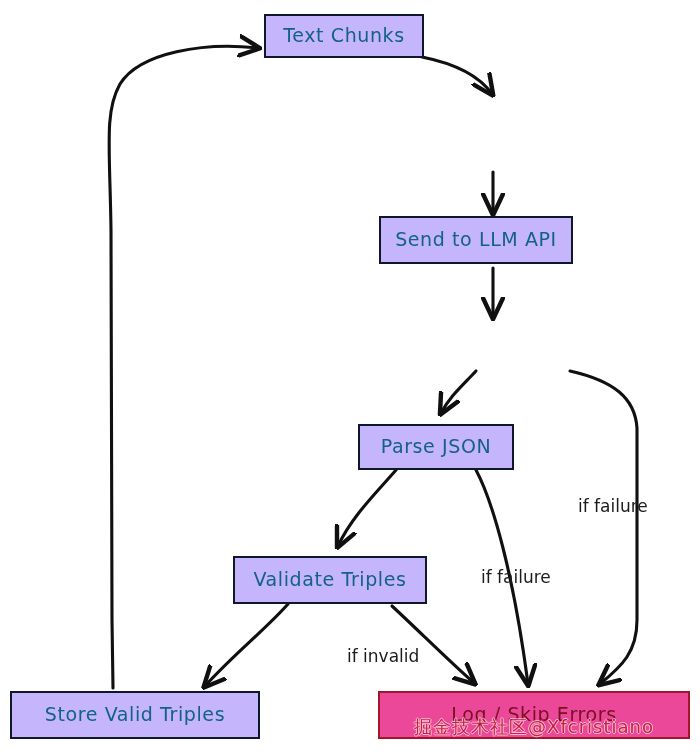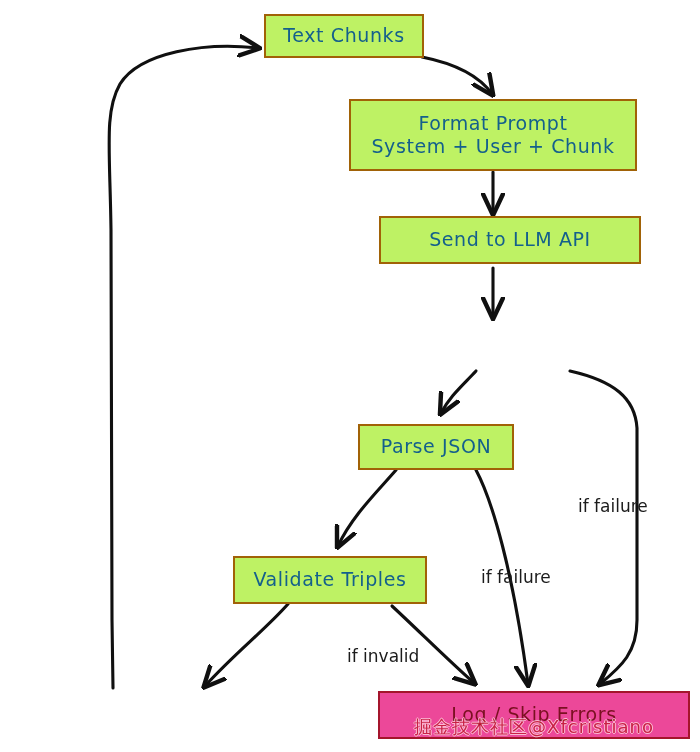--- a/index.html
+++ b/index.html
@@ -32,22 +32,22 @@
     box-sizing: border-box;
     display: flex;
     align-items: center;
     justify-content: center;
     text-align: center;
     line-height: 1.22;
     letter-spacing: 0.6px;
     white-space: pre-line;
   }
   .node.process {
-    background: #bef264;
-    border: 2px solid #a16207;
+    background: #c4b5fd;
+    border: 2px solid #0f172a;
     color: #14608c;
   }
   .node.error {
     background: #ec4899;
     border: 2px solid #a4152c;
     color: #7a1020;
   }
   .node-label {
     display: block;
     width: 100%;
@@ -119,38 +119,37 @@
 
       <path d="M 113 688 L 112 620 L 111 230 C 110 150 104 112 120 84
                C 140 52 205 42 258 48" marker-end="url(#ah)"></path>
     </g>
   </svg>
 
   <div class="node process" style="left:264px; top:14px; width:160px; height:44px;">
     <span class="node-label">Text Chunks</span>
   </div>
 
-  <div class="node process two-line" style="left:349px; top:99px; width:288px; height:72px;">
-    <span class="node-label">Format Prompt
-System + User + Chunk</span>
-  </div>
 
-  <div class="node process" style="left:379px; top:216px; width:262px; height:48px;">
+  <div class="node process" style="left:379px; top:216px; width:194px; height:48px;">
     <span class="node-label">Send to LLM API</span>
   </div>
 
 
   <div class="node process" style="left:358px; top:424px; width:156px; height:46px;text-align:center;">
     <span class="node-label">Parse JSON</span>
   </div>
 
   <div class="node process" style="left:233px; top:556px; width:194px; height:48px;">
     <span class="node-label">Validate Triples</span>
   </div>
 
+  <div class="node process" style="left:10px; top:691px; width:250px; height:48px;">
+    <span class="node-label">Store Valid Triples</span>
+  </div>
 
   <div class="node error" style="left:378px; top:691px; width:312px; height:48px;">
     <span class="node-label">Log / Skip Errors</span>
   </div>
 
   <div class="watermark" style="left:378px; top:691px; width:312px; height:48px;">
     <span>掘金技术社区@Xfcristiano</span>
   </div>
 
   <div class="edge-label" style="left:578px; top:496px;">

